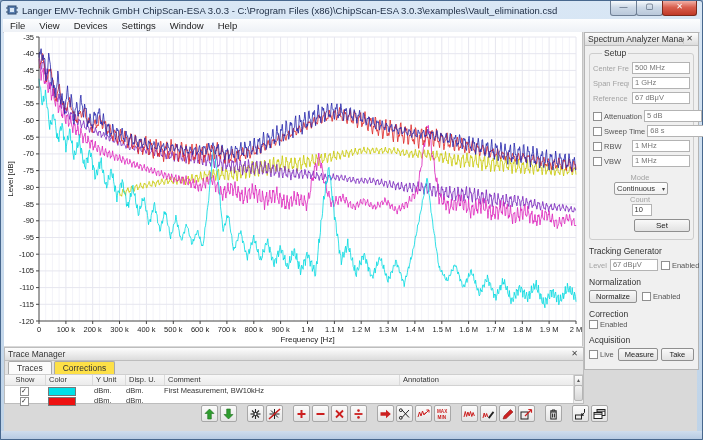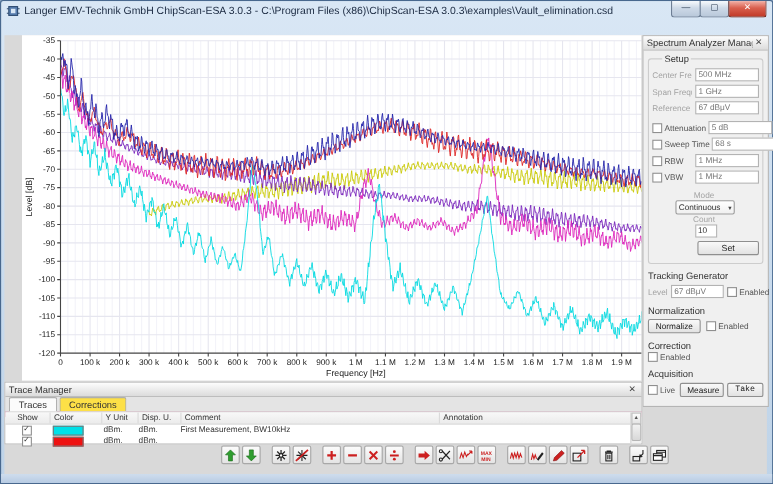--- a/index.html
+++ b/index.html
@@ -16,21 +16,21 @@
           background:linear-gradient(#f7fafd,#cdd9e7 45%,#b9c8da);margin-left:-1px;font-size:8px;
           line-height:12px;text-align:center;color:#2a3a50;}
   .winbtn.close{width:33px;background:linear-gradient(#f2b0a6,#d95f4e 45%,#c03a28);color:#fff;border-color:#7c2a1c;}
   
   .menubar{position:absolute;top:18px;left:2px;right:2px;height:13px;
            background:linear-gradient(#fcfdfe,#eef1f6);border-bottom:1px solid #c9ccd4;
            display:flex;align-items:center;font-size:9.5px;color:#222;}
   .menuitem{padding:0 7px;line-height:13px;}
   
   .content{position:absolute;top:31px;left:3px;right:5px;bottom:8px;background:#d9d9d9;}
-  .chart{position:absolute;left:16px;top:0;width:578px;height:314px;background:#fff;border-right:1px solid #c4c4c4;}
+  .chart{position:absolute;left:0;top:0;width:578px;height:314px;background:#fff;border-right:1px solid #c4c4c4;}
   
   .rightdock{position:absolute;left:579px;top:0;right:0;bottom:0;background:#d9d9d9;}
   .sam{position:absolute;left:1px;top:0;width:113px;background:#f0f0f0;border:1px solid #b5b5b5;}
   .phead{height:12px;background:linear-gradient(#fdfdfd,#dcdcdc);border-bottom:1px solid #bdbdbd;
          display:flex;align-items:center;font-size:8.5px;color:#333;padding:0 3px;}
   .phead .ptitle{flex:1;overflow:hidden;white-space:nowrap;}
   .pclose{font-size:8px;color:#444;padding:0 2px;line-height:10px;}
   .sambody{padding:3px 4px 5px 4px;}
   .groupbox{border:1px solid #cdcdcd;border-radius:3px;padding:5px 3px 4px 3px;margin-top:4px;position:relative;}
   .legend{position:absolute;top:-6px;left:12px;background:#f0f0f0;padding:0 2px;font-size:8.5px;color:#333;}
@@ -96,20 +96,28 @@
         <line x1="10" y1="8" x2="12" y2="8" stroke="#2c4a70"></line>
     </svg>
     <span>Langer EMV-Technik GmbH ChipScan-ESA 3.0.3  -  C:\Program Files (x86)\ChipScan-ESA 3.0.3\examples\Vault_elimination.csd</span>
   </div>
   <div class="winbtns" id="winbtns">
       <div class="winbtn">—</div>
       <div class="winbtn">▢</div>
       <div class="winbtn close">✕</div>
     </div>
 
+  <div class="menubar" id="menubar">
+      <span class="menuitem">File</span>
+      <span class="menuitem">View</span>
+      <span class="menuitem">Devices</span>
+      <span class="menuitem">Settings</span>
+      <span class="menuitem">Window</span>
+      <span class="menuitem">Help</span>
+    </div>
 
   <div class="content">
     <div class="chart" id="chart"><svg width="578" height="314" viewBox="0 0 578 314">
           <line x1="41.7" y1="5" x2="41.7" y2="289" stroke="#f3f3f9" stroke-width="1"></line>
           <line x1="48.4" y1="5" x2="48.4" y2="289" stroke="#f3f3f9" stroke-width="1"></line>
           <line x1="55.1" y1="5" x2="55.1" y2="289" stroke="#f3f3f9" stroke-width="1"></line>
           <line x1="68.6" y1="5" x2="68.6" y2="289" stroke="#f3f3f9" stroke-width="1"></line>
           <line x1="75.3" y1="5" x2="75.3" y2="289" stroke="#f3f3f9" stroke-width="1"></line>
           <line x1="82.0" y1="5" x2="82.0" y2="289" stroke="#f3f3f9" stroke-width="1"></line>
           <line x1="95.4" y1="5" x2="95.4" y2="289" stroke="#f3f3f9" stroke-width="1"></line>
@@ -371,21 +379,21 @@
           <div class="srow" style="margin-top:1px;">
             <span class="cb"></span>
             <span class="cblabel dis">Enabled</span>
           </div>
 
           <div class="sechead">Acquisition</div>
           <div class="srow">
             <span class="cb"></span>
             <span class="cblabel dis">Live</span>
             <button class="btn" style="width:40px;font-size:7.5px;margin-left:2px;">Measure</button>
-            <button class="btn" style="width:36px;font-size:7.5px;margin-left:3px;font-family:Liberation Mono, monospace;">Take</button>
+            <button class="btn" style="width:36px;font-size:7.5px;margin-left:3px;">Take</button>
           </div>
         </div>
       </div>
     </div>
 
     <div class="tm">
       <div class="phead">
         <span class="ptitle">Trace Manager</span>
         <span class="pclose">✕</span>
       </div>

